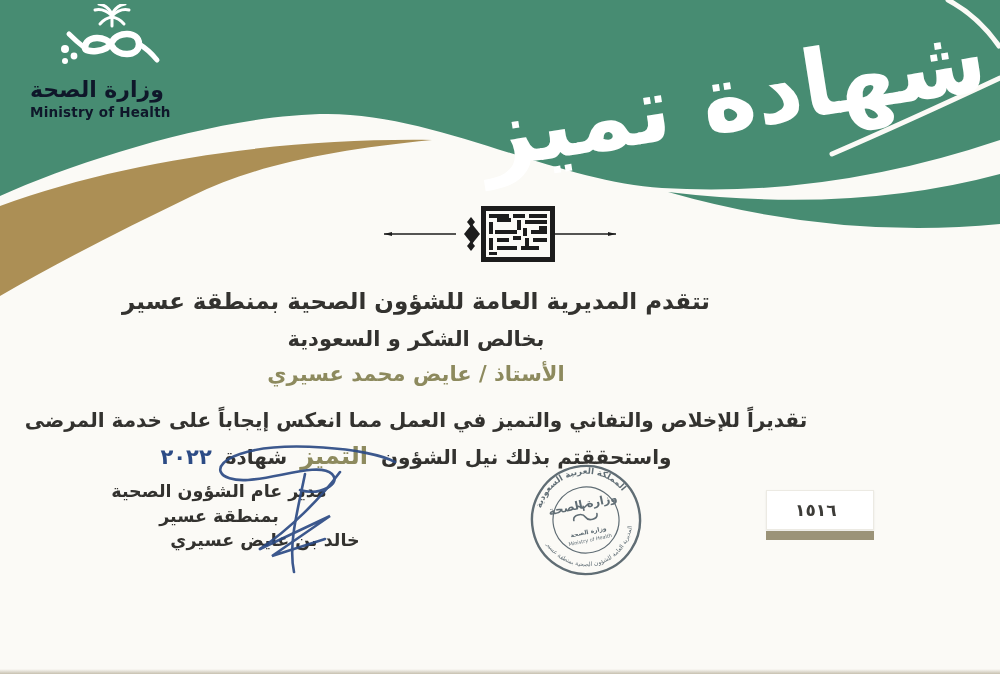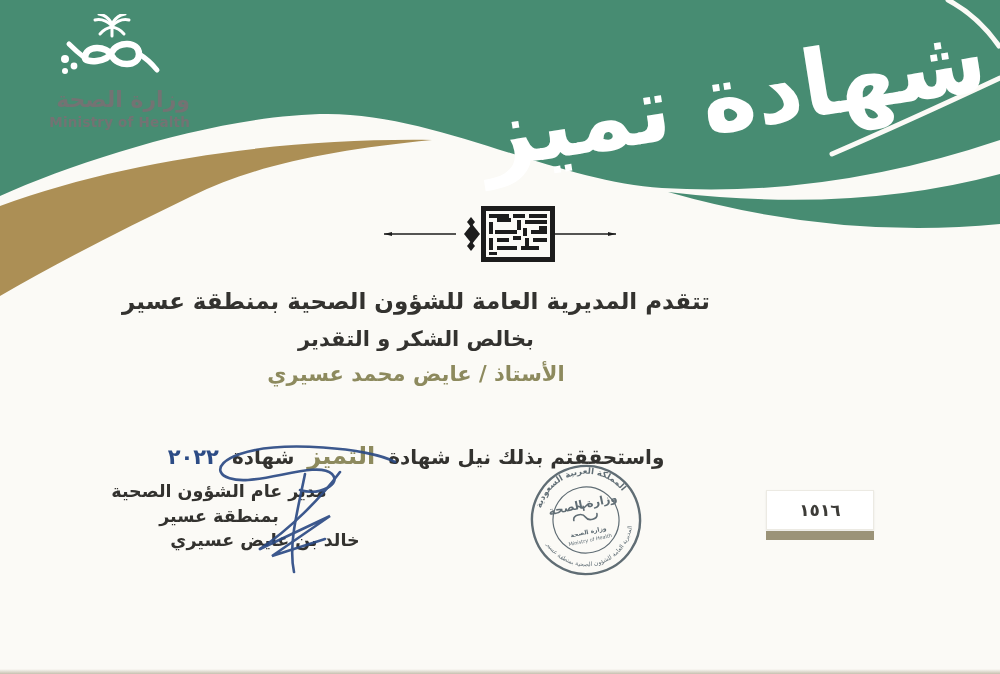--- a/index.html
+++ b/index.html
@@ -8,21 +8,21 @@
   }
   html,body{margin:0;padding:0;}
   body{font-family:"DejaVu Sans",sans-serif;background:#e8e6e0;}
   .certificate{
     position:relative;width:1000px;height:674px;margin:0 auto;
     background:var(--paper);overflow:hidden;
   }
   
   .header-art{position:absolute;top:0;left:0;width:1000px;height:330px;}
   
-  .moh-logo{position:absolute;top:14px;left:30px;width:160px;text-align:right;color:#737373;z-index:3;}
+  .moh-logo{position:absolute;top:4px;left:30px;width:160px;text-align:left;color:#0f172a;z-index:3;}
   .moh-logo .emblem{display:block;margin:0 auto;}
   .moh-logo .ar{font-size:22px;font-weight:bold;line-height:1.1;margin-top:2px;}
   .moh-logo .en{font-size:13.5px;font-weight:bold;letter-spacing:.2px;margin-top:2px;}
   
   .calligraphy{
     position:absolute;top:8px;right:-14px;width:560px;height:190px;z-index:3;
     color:#fff;font-size:92px;font-weight:bold;line-height:180px;text-align:center;
     transform:rotate(-9deg);letter-spacing:-4px;direction:rtl;white-space:nowrap;
   }
   
@@ -42,21 +42,21 @@
     font-size:17.5px;font-weight:bold;color:var(--text_dark);line-height:1.45;z-index:2;}
   .signer-name{position:absolute;top:530px;left:150px;width:230px;text-align:center;direction:rtl;
     font-size:17.5px;font-weight:bold;color:var(--text_dark);z-index:2;}
   .signature-svg{position:absolute;top:444px;left:200px;z-index:3;}
   
   .stamp{position:absolute;top:450px;left:516px;z-index:3;opacity:.88;}
   .stamp text{font-family:"DejaVu Sans",sans-serif;fill:var(--stamp);}
   
   .serial{position:absolute;top:490px;left:766px;width:108px;z-index:2;}
   .serial .num-box{background:#fff;border:1px solid #eceae3;box-shadow:0 1px 2px rgba(0,0,0,.08);
-    height:38px;line-height:38px;text-align:center;font-size:17px;font-weight:bold;color:#3d3c38;}
+    height:38px;line-height:38px;font-size:17px;font-weight:bold;color:#3d3c38;padding-left:28px;}
   .serial .bar{height:9px;background:var(--tan_bar);margin-top:1px;}
   
   .photo-edge{position:absolute;bottom:0;left:0;width:100%;height:5px;
     background:linear-gradient(to bottom,rgba(0,0,0,0),#c7c0af);z-index:4;}
 </style>
 </head>
 <body>
 
 <div class="certificate">
 
@@ -137,24 +137,25 @@
             <rect x="151" y="40" width="14" height="4"></rect>
           <rect x="115" y="48" width="20" height="4"></rect>
             <rect x="139" y="48" width="18" height="4"></rect>
             <rect x="107" y="54" width="8" height="3"></rect>
         </g>
       </g>
     </svg>
   </div>
 
   <div class="t line1">تتقدم المديرية العامة للشؤون الصحية بمنطقة عسير</div>
-  <div class="t line2">بخالص الشكر و التقدير</div>
+  <div class="t line2">بخالص الشكر و السعودية</div>
   <div class="t recipient">الأستاذ / عايض محمد عسيري</div>
+  <div class="t body1">تقديراً للإخلاص والتفاني والتميز في العمل مما انعكس إيجاباً على خدمة المرضى</div>
   <div class="t body2">
-    <span>واستحققتم بذلك نيل شهادة</span>
+    <span>واستحققتم بذلك نيل الشؤون</span>
     <span class="hl">التميز</span>
     <span>شهادة</span>
     <span class="year">٢٠٢٢</span>
   </div>
 
   <div class="signer-title">مدير عام الشؤون الصحية بمنطقة عسير</div>
   <div class="signer-name">خالد بن عايض عسيري</div>
   <svg class="signature-svg" width="200" height="130" viewBox="0 0 200 130">
     <g fill="none" stroke="var(--ink_navy)" stroke-width="2.6" stroke-linecap="round" opacity="0.92">
       <path d="M195,18 C170,4 80,-4 40,10 C8,21 18,38 48,36 C78,34 120,18 132,30 C142,40 120,52 100,46"></path>

